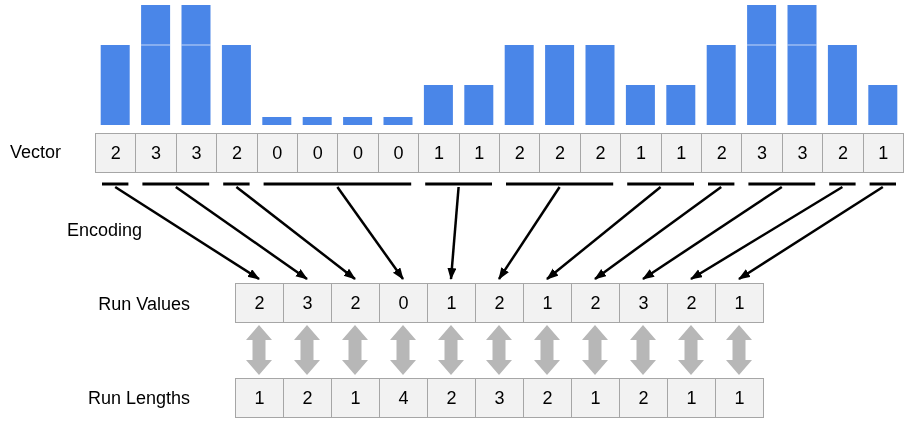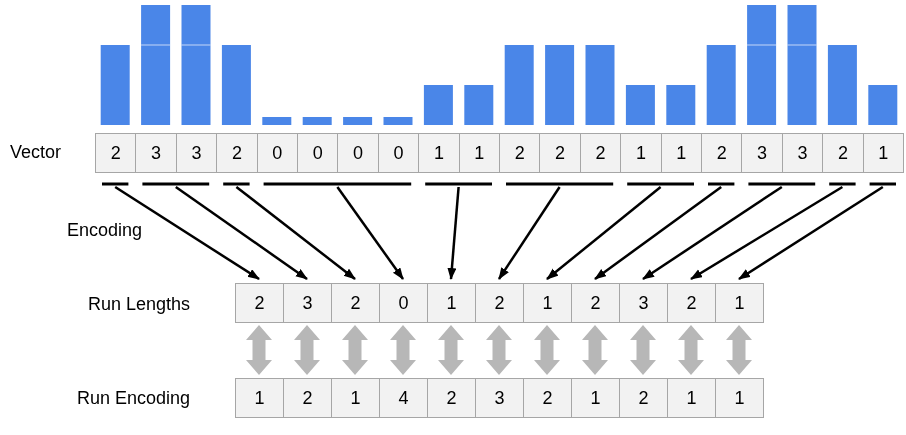--- a/index.html
+++ b/index.html
@@ -93,22 +93,22 @@
         <polygon points="547,325 560,340 553.5,340 553.5,360 560,360 547,375 534,360 540.5,360 540.5,340 534,340" fill="#b7b7b7"></polygon>
         <polygon points="595,325 608,340 601.5,340 601.5,360 608,360 595,375 582,360 588.5,360 588.5,340 582,340" fill="#b7b7b7"></polygon>
         <polygon points="643,325 656,340 649.5,340 649.5,360 656,360 643,375 630,360 636.5,360 636.5,340 630,340" fill="#b7b7b7"></polygon>
         <polygon points="691,325 704,340 697.5,340 697.5,360 704,360 691,375 678,360 684.5,360 684.5,340 678,340" fill="#b7b7b7"></polygon>
         <polygon points="739,325 752,340 745.5,340 745.5,360 752,360 739,375 726,360 732.5,360 732.5,340 726,340" fill="#b7b7b7"></polygon>
       </g>
   </svg>
 
   <div class="label vector-label">Vector</div>
   <div class="label encoding-label">Encoding</div>
-  <div class="label rv-label">Run Lengths</div>
-  <div class="label rl-label">Run Encoding</div>
+  <div class="label rv-label">Run Values</div>
+  <div class="label rl-label">Run Lengths</div>
 
   <div id="vector-row" class="cell-row" style="left: 95px; top: 133px; height: 40px;">
       <div class="cell" style="left: 0px; width: 41.4px; height: 40px; line-height: 38px;">2</div>
       <div class="cell" style="left: 40.4px; width: 41.4px; height: 40px; line-height: 38px;">3</div>
       <div class="cell" style="left: 80.8px; width: 41.4px; height: 40px; line-height: 38px;">3</div>
       <div class="cell" style="left: 121.2px; width: 41.4px; height: 40px; line-height: 38px;">2</div>
       <div class="cell" style="left: 161.6px; width: 41.4px; height: 40px; line-height: 38px;">0</div>
       <div class="cell" style="left: 202px; width: 41.4px; height: 40px; line-height: 38px;">0</div>
       <div class="cell" style="left: 242.4px; width: 41.4px; height: 40px; line-height: 38px;">0</div>
       <div class="cell" style="left: 282.8px; width: 41.4px; height: 40px; line-height: 38px;">0</div>

